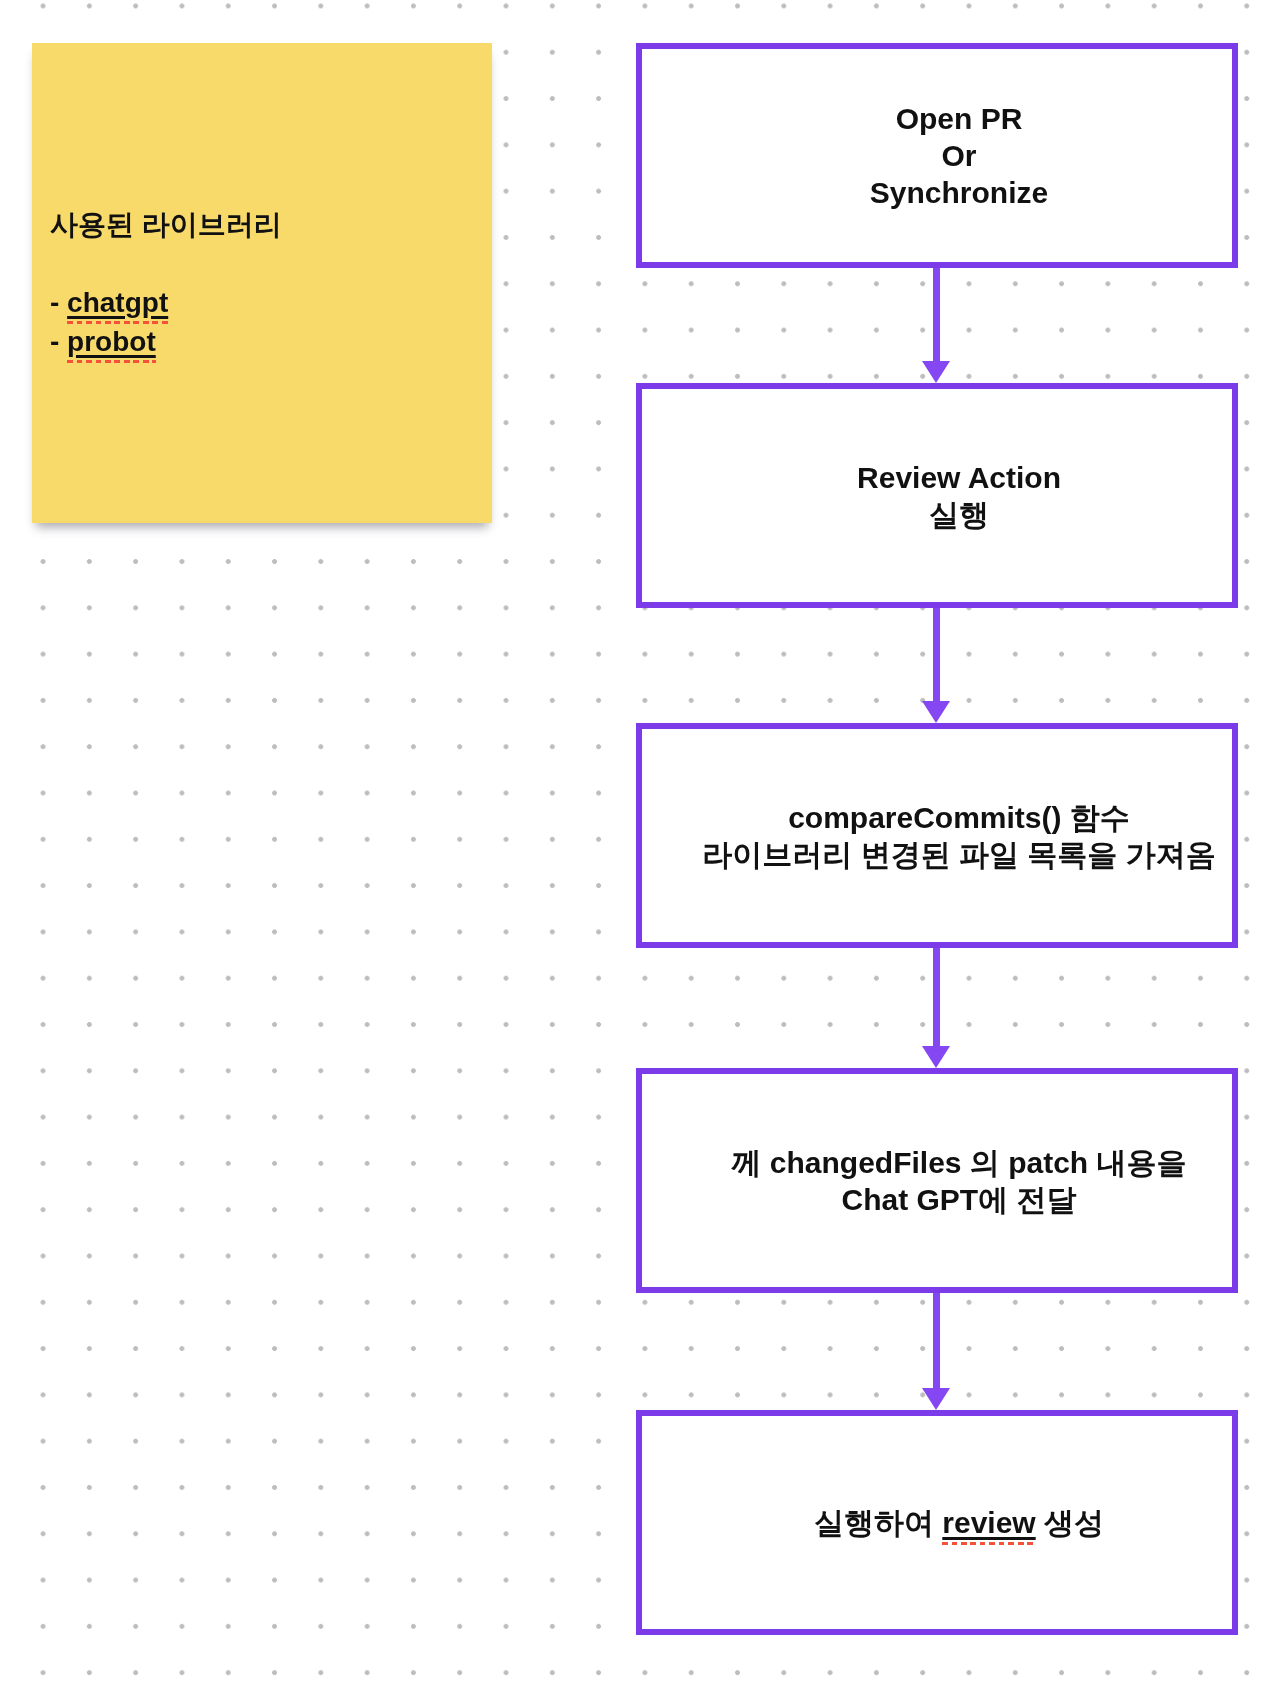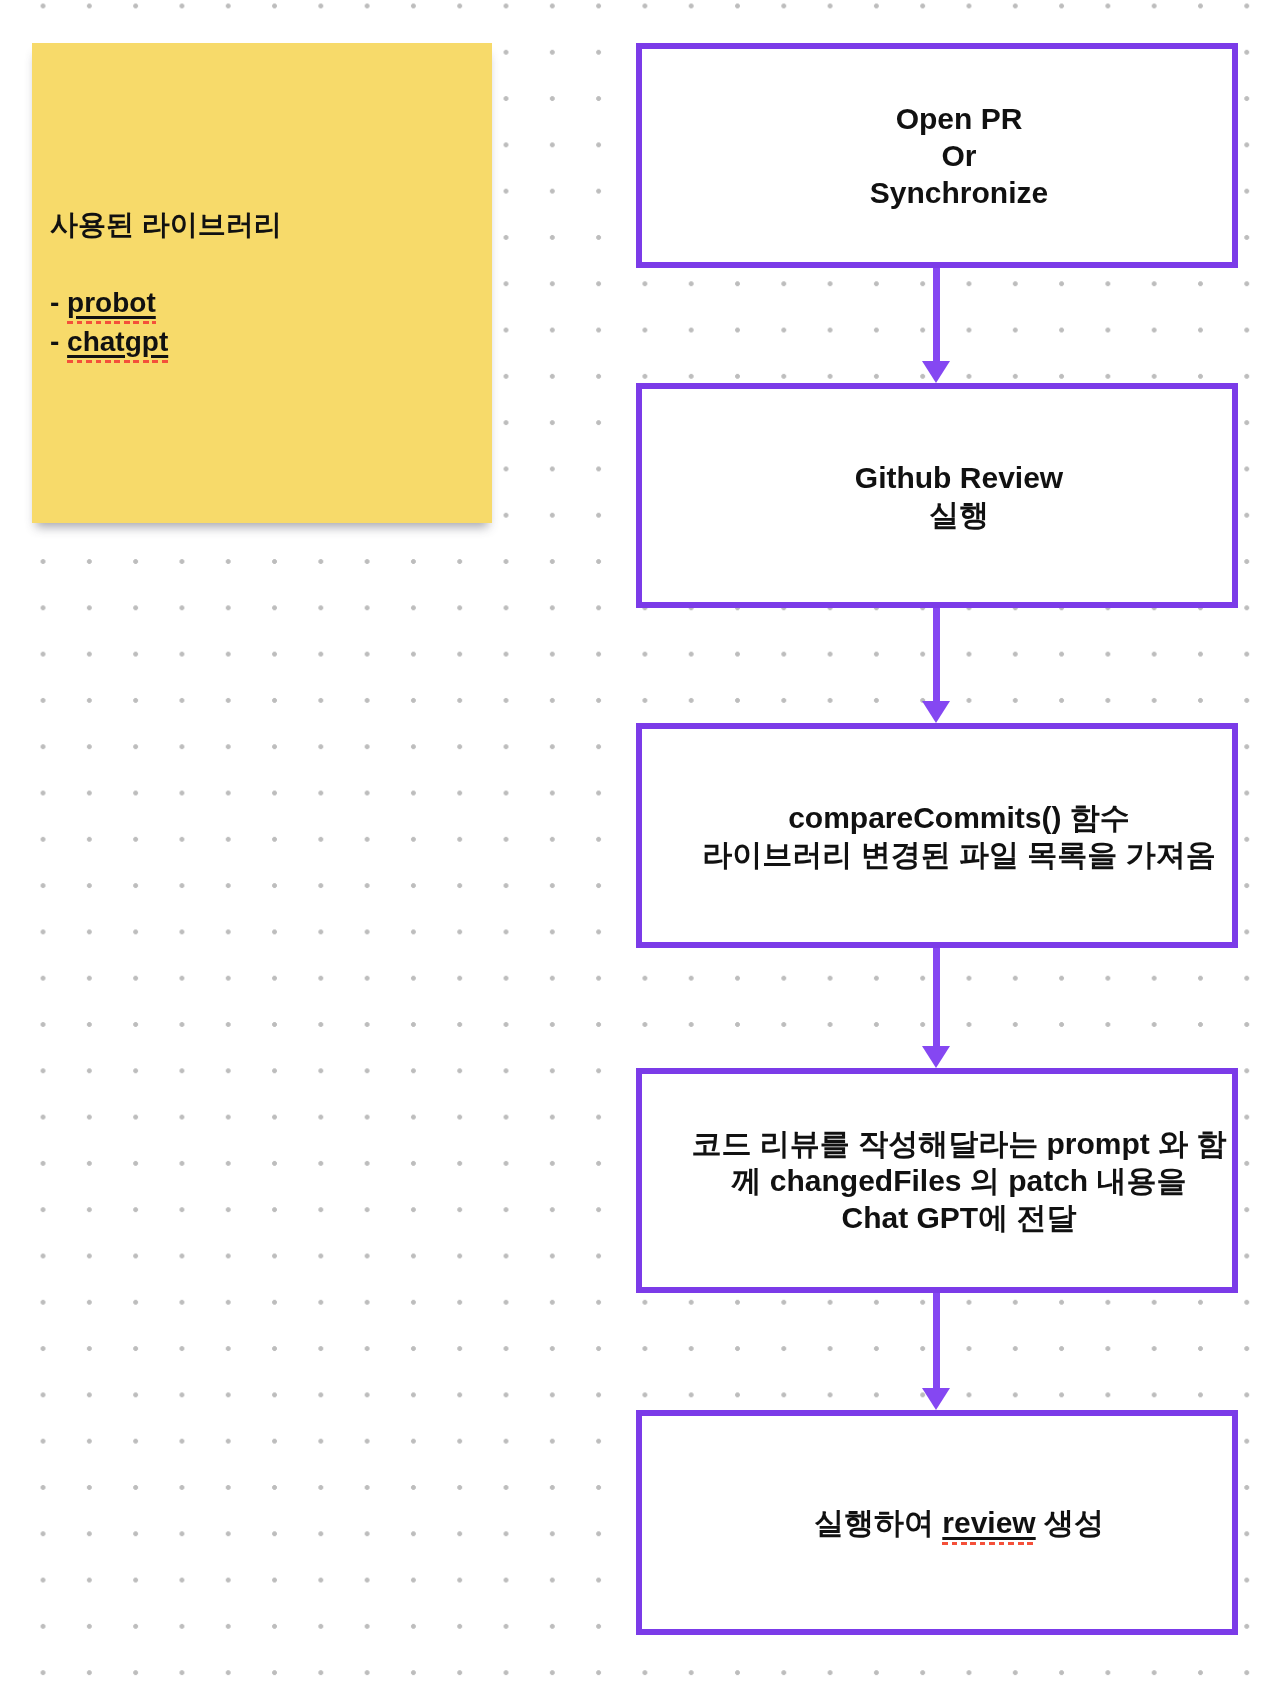--- a/index.html
+++ b/index.html
@@ -99,51 +99,50 @@
   }
 </style>
 </head>
 <body>
 
 <div class="canvas">
 
   <div class="sticky">
     <div class="s-line">사용된 라이브러리</div>
     <div class="s-line s-blank"></div>
+    <div class="s-line"><span>- </span><span class="spell">chatgpt</span></div>
     <div class="s-line"><span>- </span><span class="spell">probot</span></div>
-    <div class="s-line"><span>- </span><span class="spell">chatgpt</span></div>
   </div>
 
   <div class="fbox" style="top:43px">
     <div class="fline">Open PR</div>
     <div class="fline">Or</div>
     <div class="fline">Synchronize</div>
   </div>
 
   <div class="arrow-shaft" style="top:268px;height:93px"></div>
   <div class="arrow-head" style="top:361px"></div>
 
   <div class="fbox" style="top:383px">
-    <div class="fline">Github Review</div>
+    <div class="fline">Review Action</div>
     <div class="fline">실행</div>
   </div>
 
   <div class="arrow-shaft" style="top:608px;height:93px"></div>
   <div class="arrow-head" style="top:701px"></div>
 
   <div class="fbox" style="top:723px">
     <div class="fline">compareCommits() 함수</div>
     <div class="fline">라이브러리 변경된 파일 목록을 가져옴</div>
   </div>
 
   <div class="arrow-shaft" style="top:948px;height:98px"></div>
   <div class="arrow-head" style="top:1046px"></div>
 
   <div class="fbox" style="top:1068px">
-    <div class="fline">코드 리뷰를 작성해달라는 prompt 와 함</div>
     <div class="fline">께 changedFiles 의 patch 내용을</div>
     <div class="fline">Chat GPT에 전달</div>
   </div>
 
   <div class="arrow-shaft" style="top:1293px;height:95px"></div>
   <div class="arrow-head" style="top:1388px"></div>
 
   <div class="fbox" style="top:1410px">
     <div class="fline"><span>실행하여 </span><span class="spell">review</span><span> 생성</span></div>
   </div>

